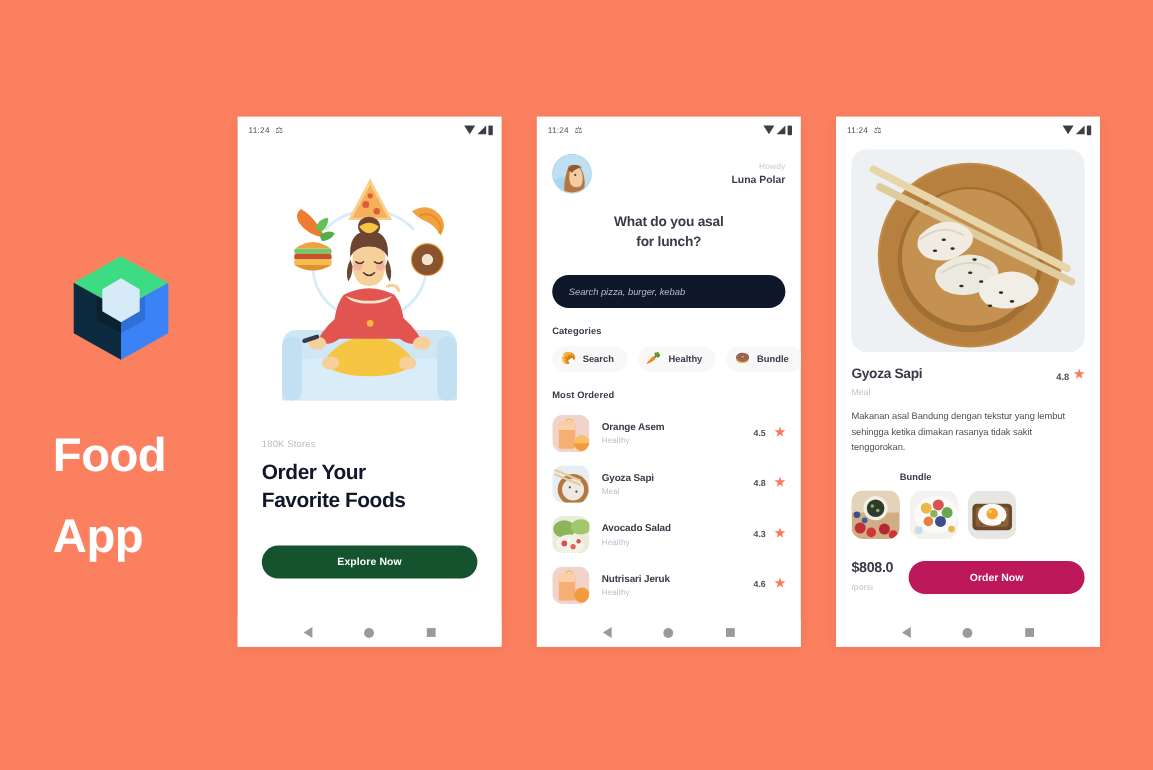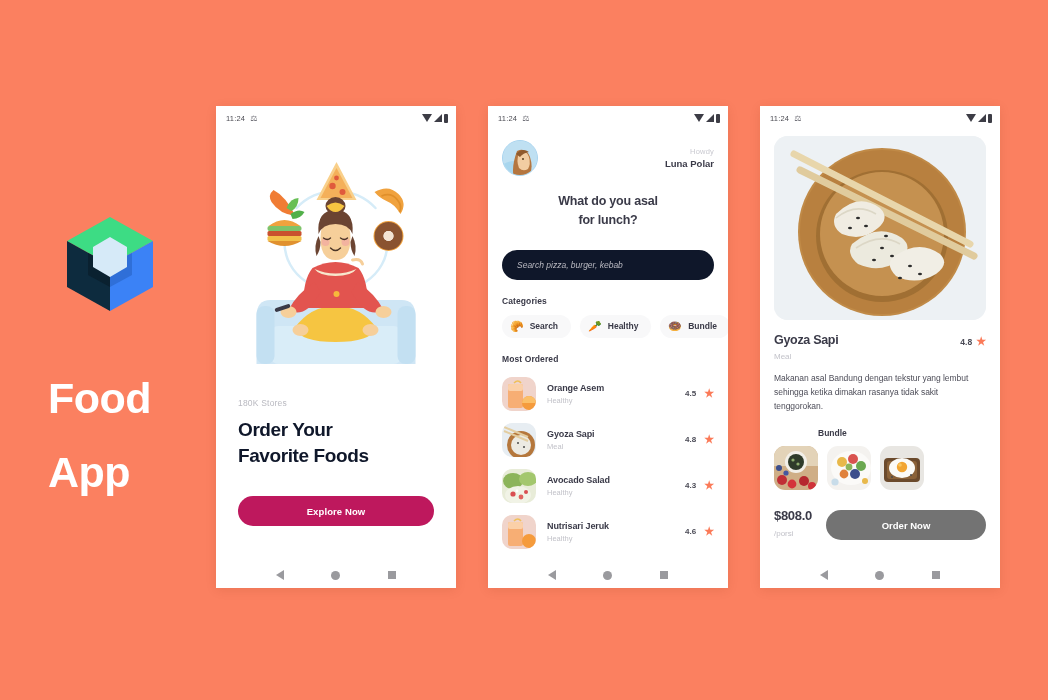--- a/index.html
+++ b/index.html
@@ -5,21 +5,21 @@
   * { box-sizing: border-box; margin: 0; padding: 0; }
   html, body {
     width: 1048px; height: 700px;
     overflow: hidden;
     font-family: "Liberation Sans", sans-serif;
   }
   body { background: #fb8060; position: relative; }
 
   
   #brand-panel {
-    position: absolute; left: 0; top: 0; width: 216px; height: 516px; border-radius: 27px;
+    position: absolute; left: 0; top: 16px; width: 216px; height: 516px; border-radius: 27px;
   }
   #brand-logo {
     position: absolute; left: 64px; top: 215px;
     width: 92px; height: 100px;
   }
   #brand-title {
     position: absolute; left: 48px; top: 362px;
     width: 170px;
     color: #ffffff;
     font-size: 43px; font-weight: bold; line-height: 1.72;
@@ -92,21 +92,21 @@
   #stores-count {
     font-size: 8.5px; color: #b9b9c0; letter-spacing: 0.2px; margin-bottom: 9px;
   }
   #s1-headline {
     font-size: 19px; font-weight: bold; color: #0f172a;
     line-height: 1.38; letter-spacing: -0.4px;
   }
   #s1-headline .hl { display: block; }
   #explore-btn {
     margin-top: 27px; height: 30px; width: 100%;
-    background: #be185d; border: none; border-radius: 16px;
+    background: #14532d; border: none; border-radius: 16px;
     color: #ffffff; font-size: 9.5px; font-weight: bold;
     letter-spacing: 0.1px; cursor: pointer;
     font-family: "Liberation Sans", sans-serif;
   }
 
   
   #s2-header {
     display: flex; align-items: center; justify-content: space-between;
     padding: 14px 14px 0 14px;
   }
@@ -194,21 +194,21 @@
     flex: 0 0 44px;
   }
   #s3-footer {
     display: flex; align-items: flex-start; gap: 14px; margin-top: 18px;
   }
   #price-block { flex: 0 0 auto; }
   #price-amount { font-size: 13px; font-weight: bold; color: #3a3a48; letter-spacing: -0.3px; }
   #price-unit { font-size: 8px; color: #c2c2c9; margin-top: 6px; }
   #order-btn {
     flex: 1 1 auto; height: 30px; margin-top: 2px;
-    background: #737373; border: none; border-radius: 16px;
+    background: #be185d; border: none; border-radius: 16px;
     color: #ffffff; font-size: 9.5px; font-weight: bold; cursor: pointer;
     font-family: "Liberation Sans", sans-serif;
   }
 </style>
 </head>
 <body>
 
 <div id="brand-panel">
   <div id="brand-logo">
     <svg viewBox="0 0 92 100" width="92" height="100">

